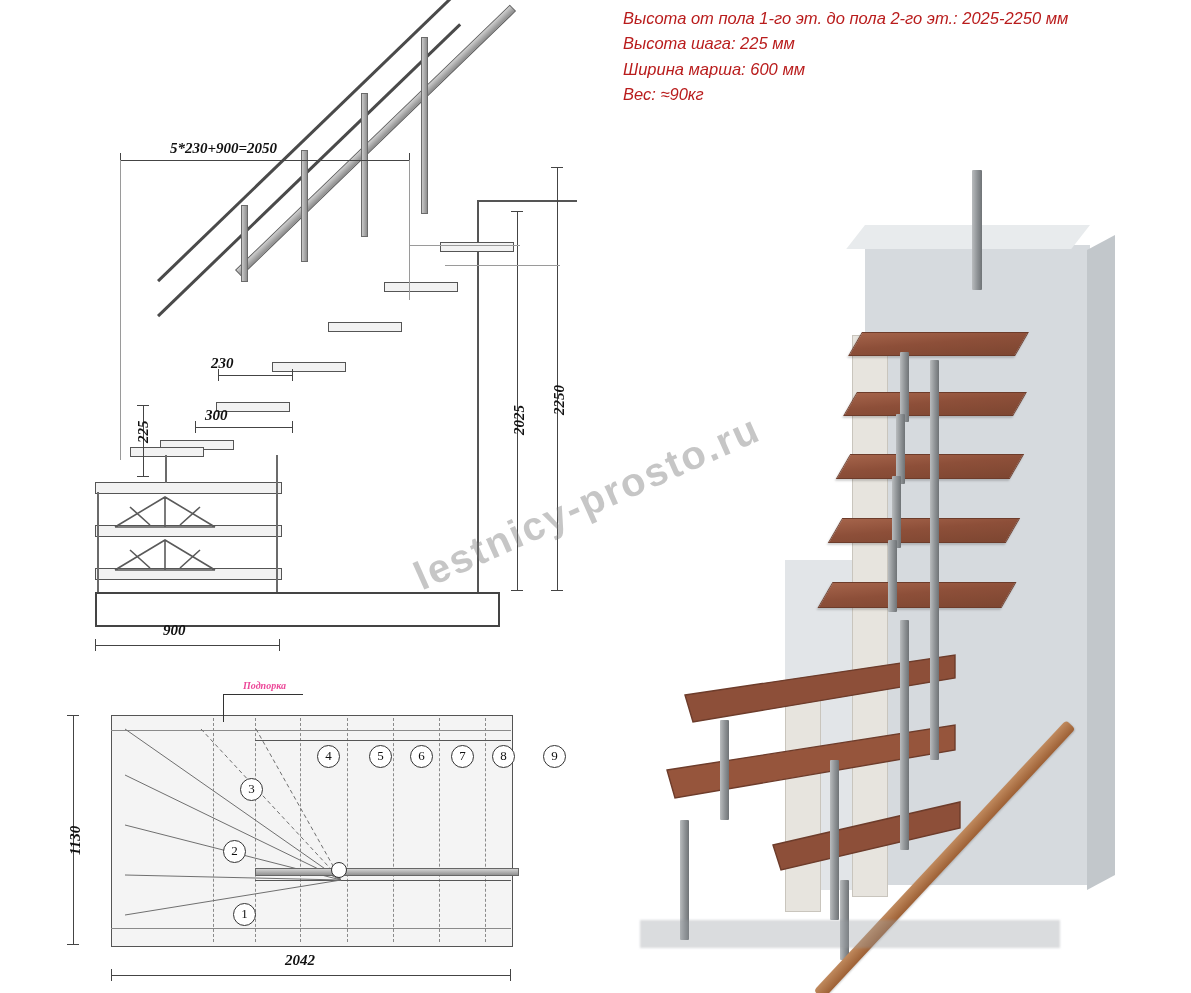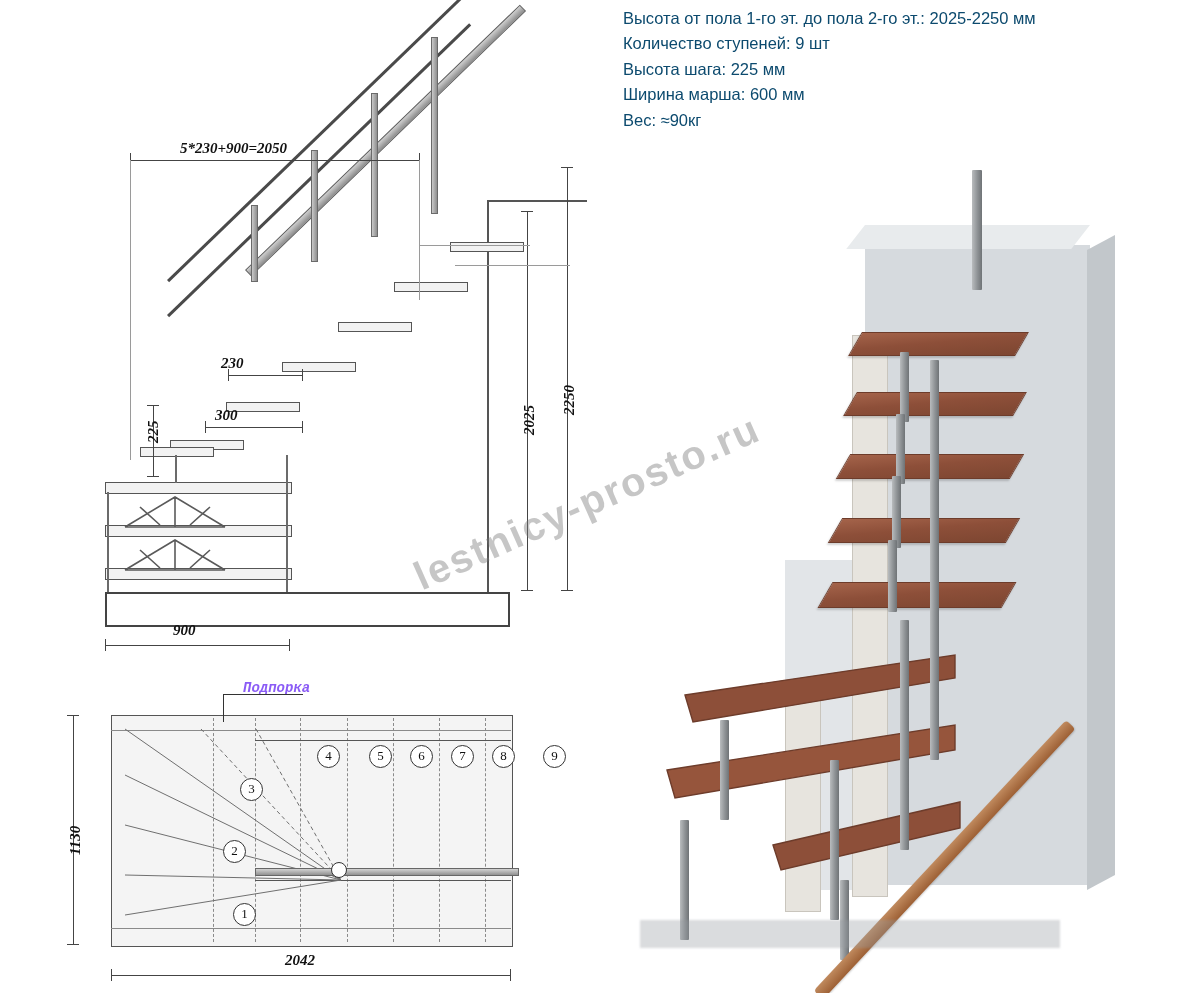--- a/index.html
+++ b/index.html
@@ -1,31 +1,31 @@
 <!DOCTYPE html>
 <html><head>
 <meta charset="utf-8">
 <style>
   html,body{margin:0;padding:0;background:#ffffff;}
   body{width:1191px;height:993px;position:relative;font-family:"Liberation Sans",sans-serif;overflow:hidden;}
   .root{position:absolute;inset:0;}
 
   
   .specs{position:absolute;left:623px;top:6px;width:560px;}
-  .specs .line{font-size:16.5px;color:#0c4a6e;line-height:1.545;white-space:nowrap;}
+  .specs .line{font-size:16.5px;color:#b91c1c;line-height:1.545;white-space:nowrap;font-style:italic;}
 
   
   .ln{position:absolute;background:#6b6b6b;}
   .dim{position:absolute;background:#444;}
   .dimtxt{position:absolute;font-family:"Liberation Serif",serif;font-style:italic;font-weight:bold;font-size:15px;color:#111;white-space:nowrap;}
   .dimtxt.v{transform-origin:0 0;}
-  .lbl{position:absolute;font-family:Liberation Mono, monospace;font-style:italic;font-weight:bold;font-size:14px;color:#8b5cf6;white-space:nowrap;}
-
-  
-  #elevation{position:absolute;left:95px;top:15px;width:520px;height:640px;}
+  .lbl{position:absolute;font-family:Liberation Serif, serif;font-style:italic;font-weight:bold;font-size:10px;color:#ec4899;white-space:nowrap;}
+
+  
+  #elevation{position:absolute;left:85px;top:15px;width:520px;height:640px;}
   .step{position:absolute;border:1px solid #555;background:#f2f2f2;}
   .post{position:absolute;width:5px;background:linear-gradient(90deg,#c9c9c9,#8e8e8e);border:1px solid #6a6a6a;}
   .rail{position:absolute;height:7px;background:linear-gradient(180deg,#cfcfcf,#8b8b8b);border:1px solid #5c5c5c;}
 
   
   #plan{position:absolute;left:95px;top:700px;width:520px;height:270px;}
   .planbox{position:absolute;border:1px solid #555;background:#f4f4f4;}
   .circ{position:absolute;width:21px;height:21px;border:1px solid #333;border-radius:50%;background:#fff;
         font-family:"Liberation Serif",serif;font-size:13px;color:#111;text-align:center;line-height:20px;}
   .dashv{position:absolute;border-left:1px dashed #8a8a8a;}
@@ -45,21 +45,20 @@
       color:rgba(120,120,120,.42);font-weight:bold;letter-spacing:2px;transform:rotate(-24deg);
       white-space:nowrap;pointer-events:none;}
 </style>
 </head>
 <body>
 
 <div class="root">
 
   <div class="specs">
     <div class="line">Высота от пола 1-го эт. до пола 2-го эт.: 2025-2250 мм</div>
-    <div class="line">Количество ступеней: 9 шт</div>
     <div class="line">Высота шага: 225 мм</div>
     <div class="line">Ширина марша: 600 мм</div>
     <div class="line">Вес: ≈90кг</div>
   </div>
 
   <div id="elevation">
 
     <div class="ln" style="left:10px;top:577px;width:405px;height:2px;background:#444;"></div>
     <div class="ln" style="left:10px;top:610px;width:405px;height:2px;background:#444;"></div>
     <div class="ln" style="left:10px;top:577px;width:2px;height:35px;background:#444;"></div>

